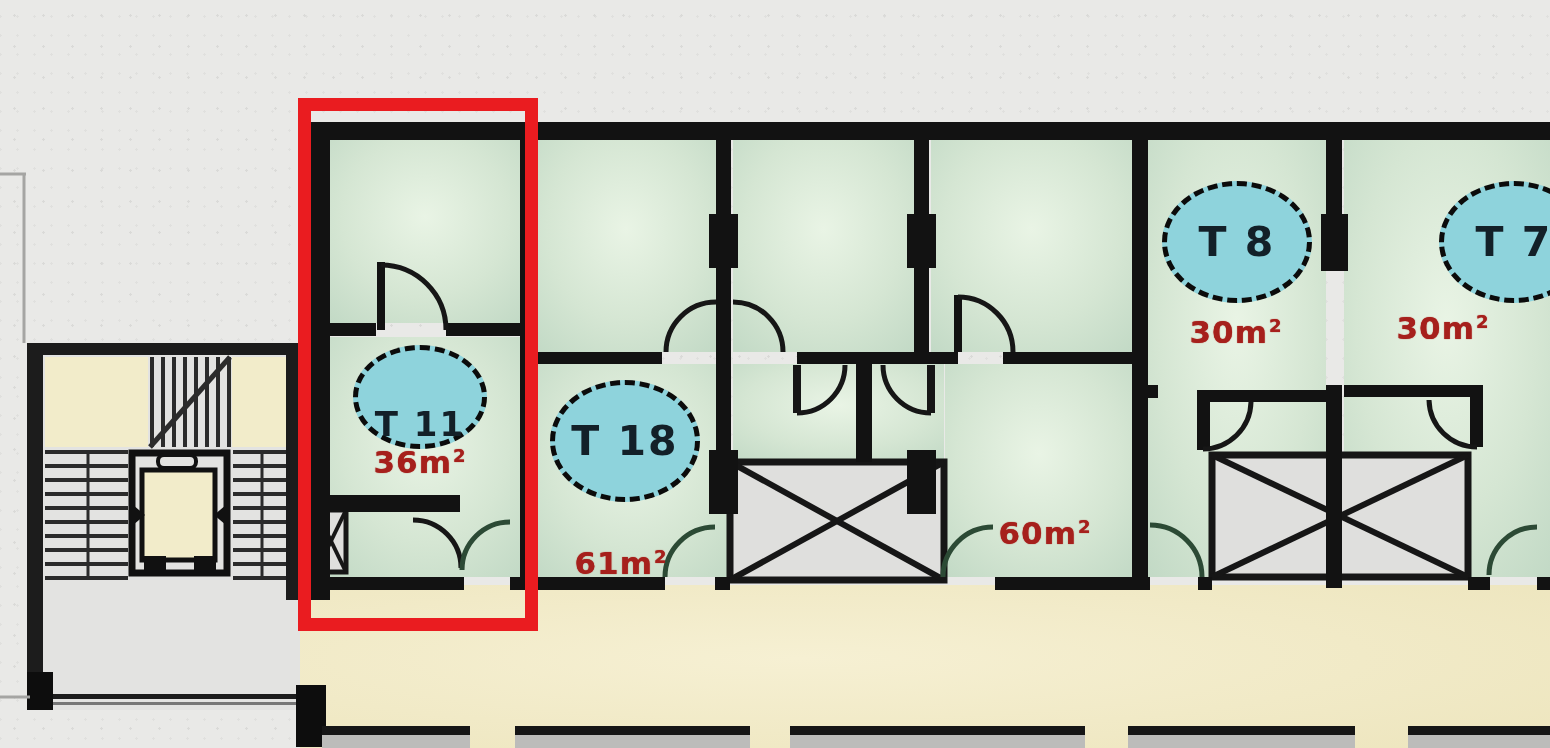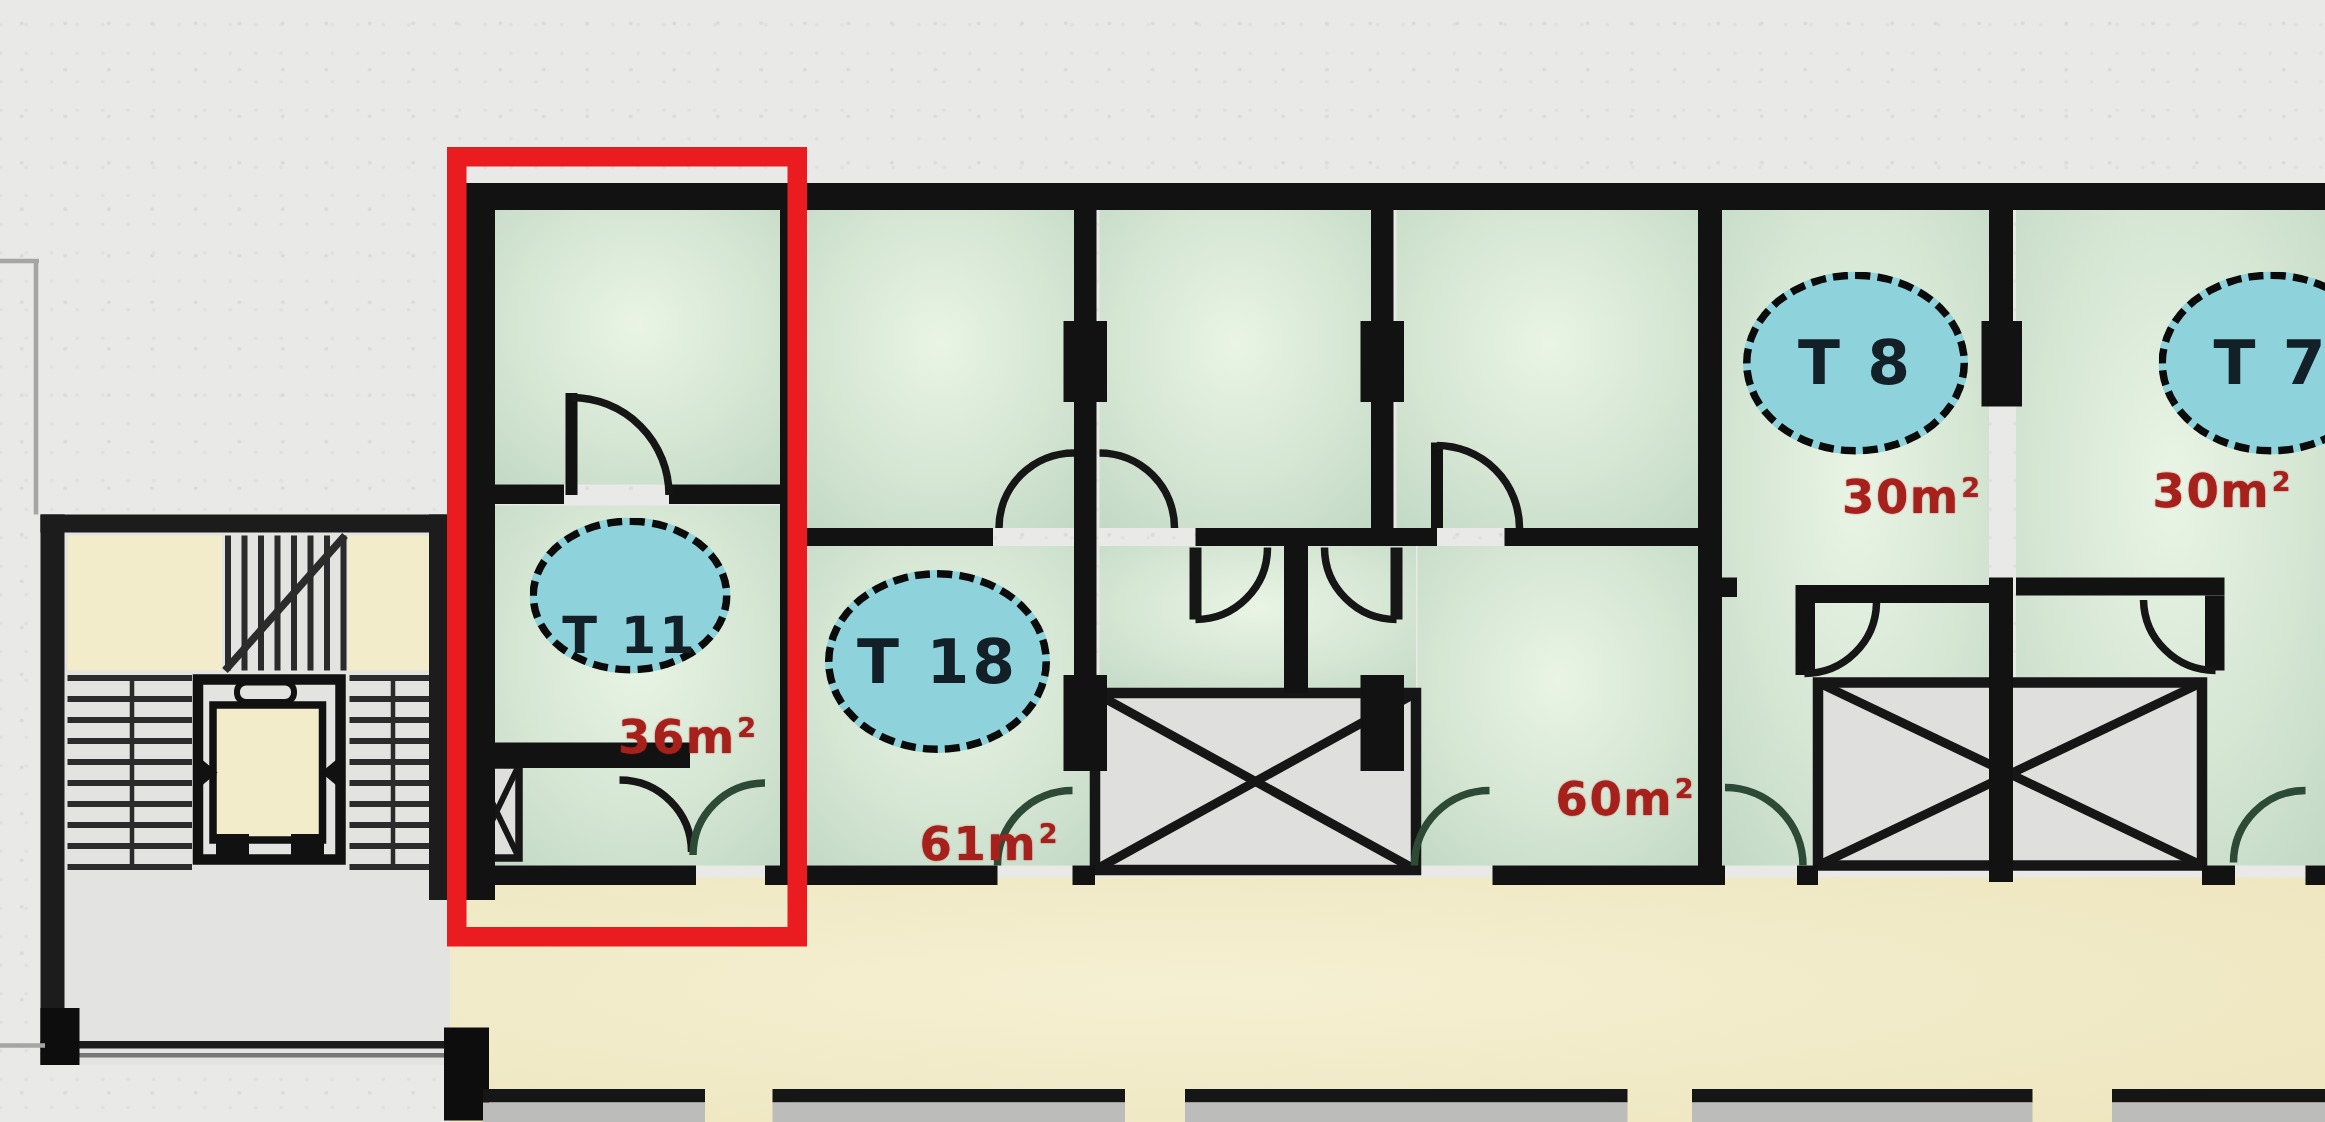--- a/index.html
+++ b/index.html
@@ -15,21 +15,21 @@
   .plan-svg{position:absolute;left:0;top:0;z-index:1;}
   .badge{
     position:absolute;z-index:3;border-radius:50%;
     background:#8ed3dc;border:5px dashed #0b0b0b;
     display:flex;align-items:center;justify-content:center;
     color:#132028;font-weight:700;letter-spacing:2px;box-sizing:border-box;
   }
   .badge.small{font-size:34px;}
   .badge.big{font-size:41px;}
   .area-label{
-    position:absolute;z-index:3;width:170px;text-align:right;
+    position:absolute;z-index:3;width:170px;text-align:center;
     color:#a6201c;font-weight:700;font-size:31px;letter-spacing:1px;
     text-shadow:0 0 1px #a6201c;
   }
   .area-label sup{font-size:0.58em;vertical-align:super;margin-left:1px;}
   .highlight-box{
     position:absolute;z-index:4;left:298px;top:98px;width:240px;height:533px;
     border:13px solid #ea1c20;box-sizing:border-box;
   }
 </style>
 </head>
@@ -237,21 +237,21 @@
   <div class="badge big" style="left:550px;top:380px;width:150px;height:122px;">
     <span>T 18</span>
   </div>
   <div class="badge big" style="left:1162px;top:181px;width:150px;height:122px;">
     <span>T 8</span>
   </div>
   <div class="badge big" style="left:1439px;top:181px;width:150px;height:122px;">
     <span>T 7</span>
   </div>
 
-  <div class="area-label" style="left:335px;top:474px;">
+  <div class="area-label" style="left:335px;top:444px;">
     <span>36</span><span>m</span><sup>2</sup>
   </div>
   <div class="area-label" style="left:536px;top:517px;margin-top:28px;">
     <span>61</span><span>m</span><sup>2</sup>
   </div>
   <div class="area-label" style="left:960px;top:515px;">
     <span>60</span><span>m</span><sup>2</sup>
   </div>
   <div class="area-label" style="left:1151px;top:314px;">
     <span>30</span><span>m</span><sup>2</sup>

